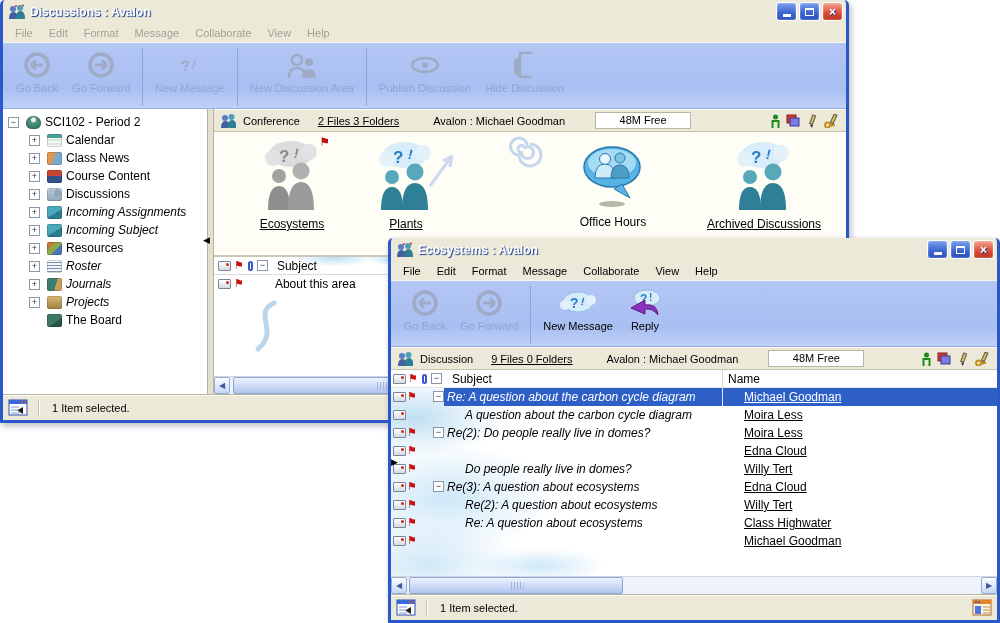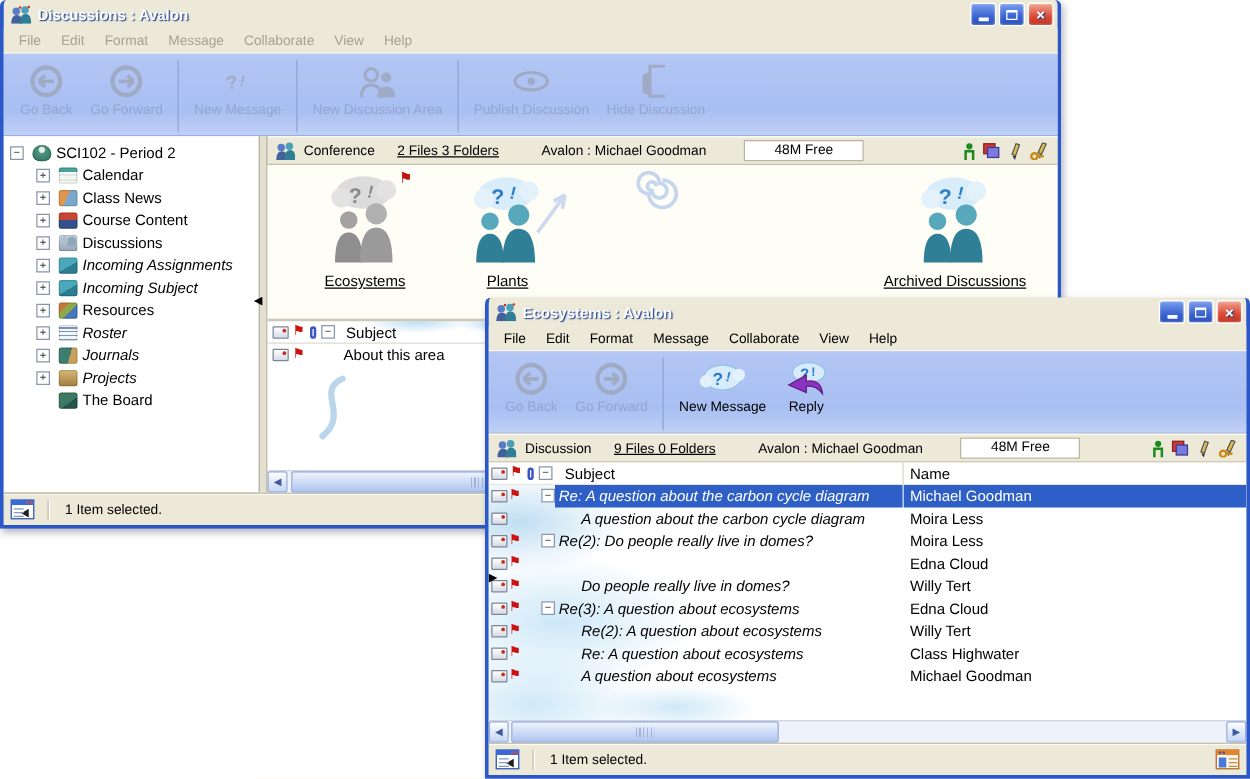--- a/index.html
+++ b/index.html
@@ -135,21 +135,21 @@
     radial-gradient(ellipse 120px 55px at 25px 30px,rgba(140,196,232,.55),rgba(140,196,232,0) 72%),
     radial-gradient(ellipse 150px 75px at 55px 110px,rgba(156,208,240,.5),rgba(156,208,240,0) 72%),
     radial-gradient(ellipse 130px 60px at 35px 175px,rgba(150,205,238,.45),rgba(150,205,238,0) 72%),
     radial-gradient(ellipse 90px 25px at 150px 178px,rgba(160,210,240,.5),rgba(160,210,240,0) 72%),#fff;}
   .msg{position:relative;height:18px;line-height:18px;font-size:12px;white-space:nowrap;}
   .msg .env{position:absolute;left:2px;top:4px;}
   .msg .fl{position:absolute;left:16px;top:3px;}
   .msg .cbx{position:absolute;left:42px;top:3px;}
   .msg .su{position:absolute;color:#000;font-style:italic;}
   .msg .s1{left:56px;} .msg .s2{left:74px;}
-  .msg .nm{position:absolute;left:337px;color:#000;}
+  .msg .nm{position:absolute;left:353px;color:#000;text-decoration:underline;}
   .msg.sel{background:linear-gradient(90deg,rgba(0,0,0,0) 0 53px,#2e5fc6 53px);}
   .msg.sel .su,.msg.sel .nm{color:#fff;}
   .namesep{position:absolute;left:331px;top:0;bottom:0;width:1px;background:rgba(255,255,255,.85);z-index:2;}
   .doodle{position:absolute;}
 </style>
 </head>
 <body>
 
 <div class="window wback">
   <div class="titlebar">
@@ -378,20 +378,33 @@
             <text x="18" y="23" font-size="17" font-weight="bold" fill="#2b7dc6">?</text>
               <text x="33" y="19" font-size="14" font-weight="bold" fill="#2b7dc6" transform="rotate(14 35 15)">!</text>
             <circle cx="17" cy="37" r="7" fill="#58a8bc"></circle>
               <path d="M6 70 q0 -23 11 -23 q11 0 11 23 z" fill="#2f7f96"></path>
             <circle cx="40" cy="32" r="8.5" fill="#58a8bc"></circle>
               <path d="M27 70 q0 -27 13 -27 q13 0 13 27 z" fill="#2f7f96"></path>
           </svg>
           <div class="dlabel u">Plants</div>
         </div>
 
+        <div class="dicon" style="left:326px;top:10px;width:146px">
+          <svg width="66" height="68">
+            <ellipse cx="32" cy="62" rx="13" ry="3" fill="#b4baa8"></ellipse>
+            <ellipse cx="32" cy="25" rx="28" ry="20" fill="#59b2e4" stroke="#2878b0" stroke-width="1.5"></ellipse>
+            <ellipse cx="32" cy="21" rx="24" ry="14" fill="#a5dcf4"></ellipse>
+            <path d="M42 42 l8 14 l-16 -9 z" fill="#59b2e4" stroke="#2878b0" stroke-width="1"></path>
+            <circle cx="25" cy="17" r="5.5" fill="#e9f7fd" stroke="#2878b0"></circle>
+              <path d="M15 36 q0 -14 10 -14 q10 0 10 14 z" fill="#cfeaf8" stroke="#2878b0"></path>
+            <circle cx="40" cy="16" r="5" fill="#7ec4e0" stroke="#2878b0"></circle>
+              <path d="M31 36 q0 -13 9 -13 q9 0 9 13 z" fill="#4f9cc4" stroke="#2878b0"></path>
+          </svg>
+          <div class="dlabel">Office Hours</div>
+        </div>
 
         <div class="dicon" style="left:468px;top:8px;width:164px">
           <svg width="62" height="72">
             <ellipse cx="30" cy="15" rx="22" ry="13" fill="#d9ecfa"></ellipse>
               <circle cx="12" cy="19" r="8" fill="#e3f1fb"></circle>
               <circle cx="48" cy="13" r="8" fill="#e3f1fb"></circle>
             <text x="18" y="23" font-size="17" font-weight="bold" fill="#2b7dc6">?</text>
               <text x="33" y="19" font-size="14" font-weight="bold" fill="#2b7dc6" transform="rotate(14 35 15)">!</text>
             <circle cx="17" cy="37" r="7" fill="#58a8bc"></circle>
               <path d="M6 70 q0 -23 11 -23 q11 0 11 23 z" fill="#2f7f96"></path>
@@ -636,21 +649,20 @@
         </span>
       <span class="fl">⚑</span>
       <span class="su s2">Re: A question about ecosystems</span>
       <span class="nm">Class Highwater</span>
     </div>
     <div class="msg">
       <span class="env">
           <i></i>
         </span>
       <span class="fl">⚑</span>
-      <span class="su s2">A question about ecosystems</span>
       <span class="nm">Michael Goodman</span>
     </div>
     <div class="namesep"></div>
   </div>
 
   <div class="hscroll">
     <span class="sarr">◀</span>
     <span class="strack">
       <span class="sthumb" style="left:2px;width:214px">
           <span class="sgrip"></span>

